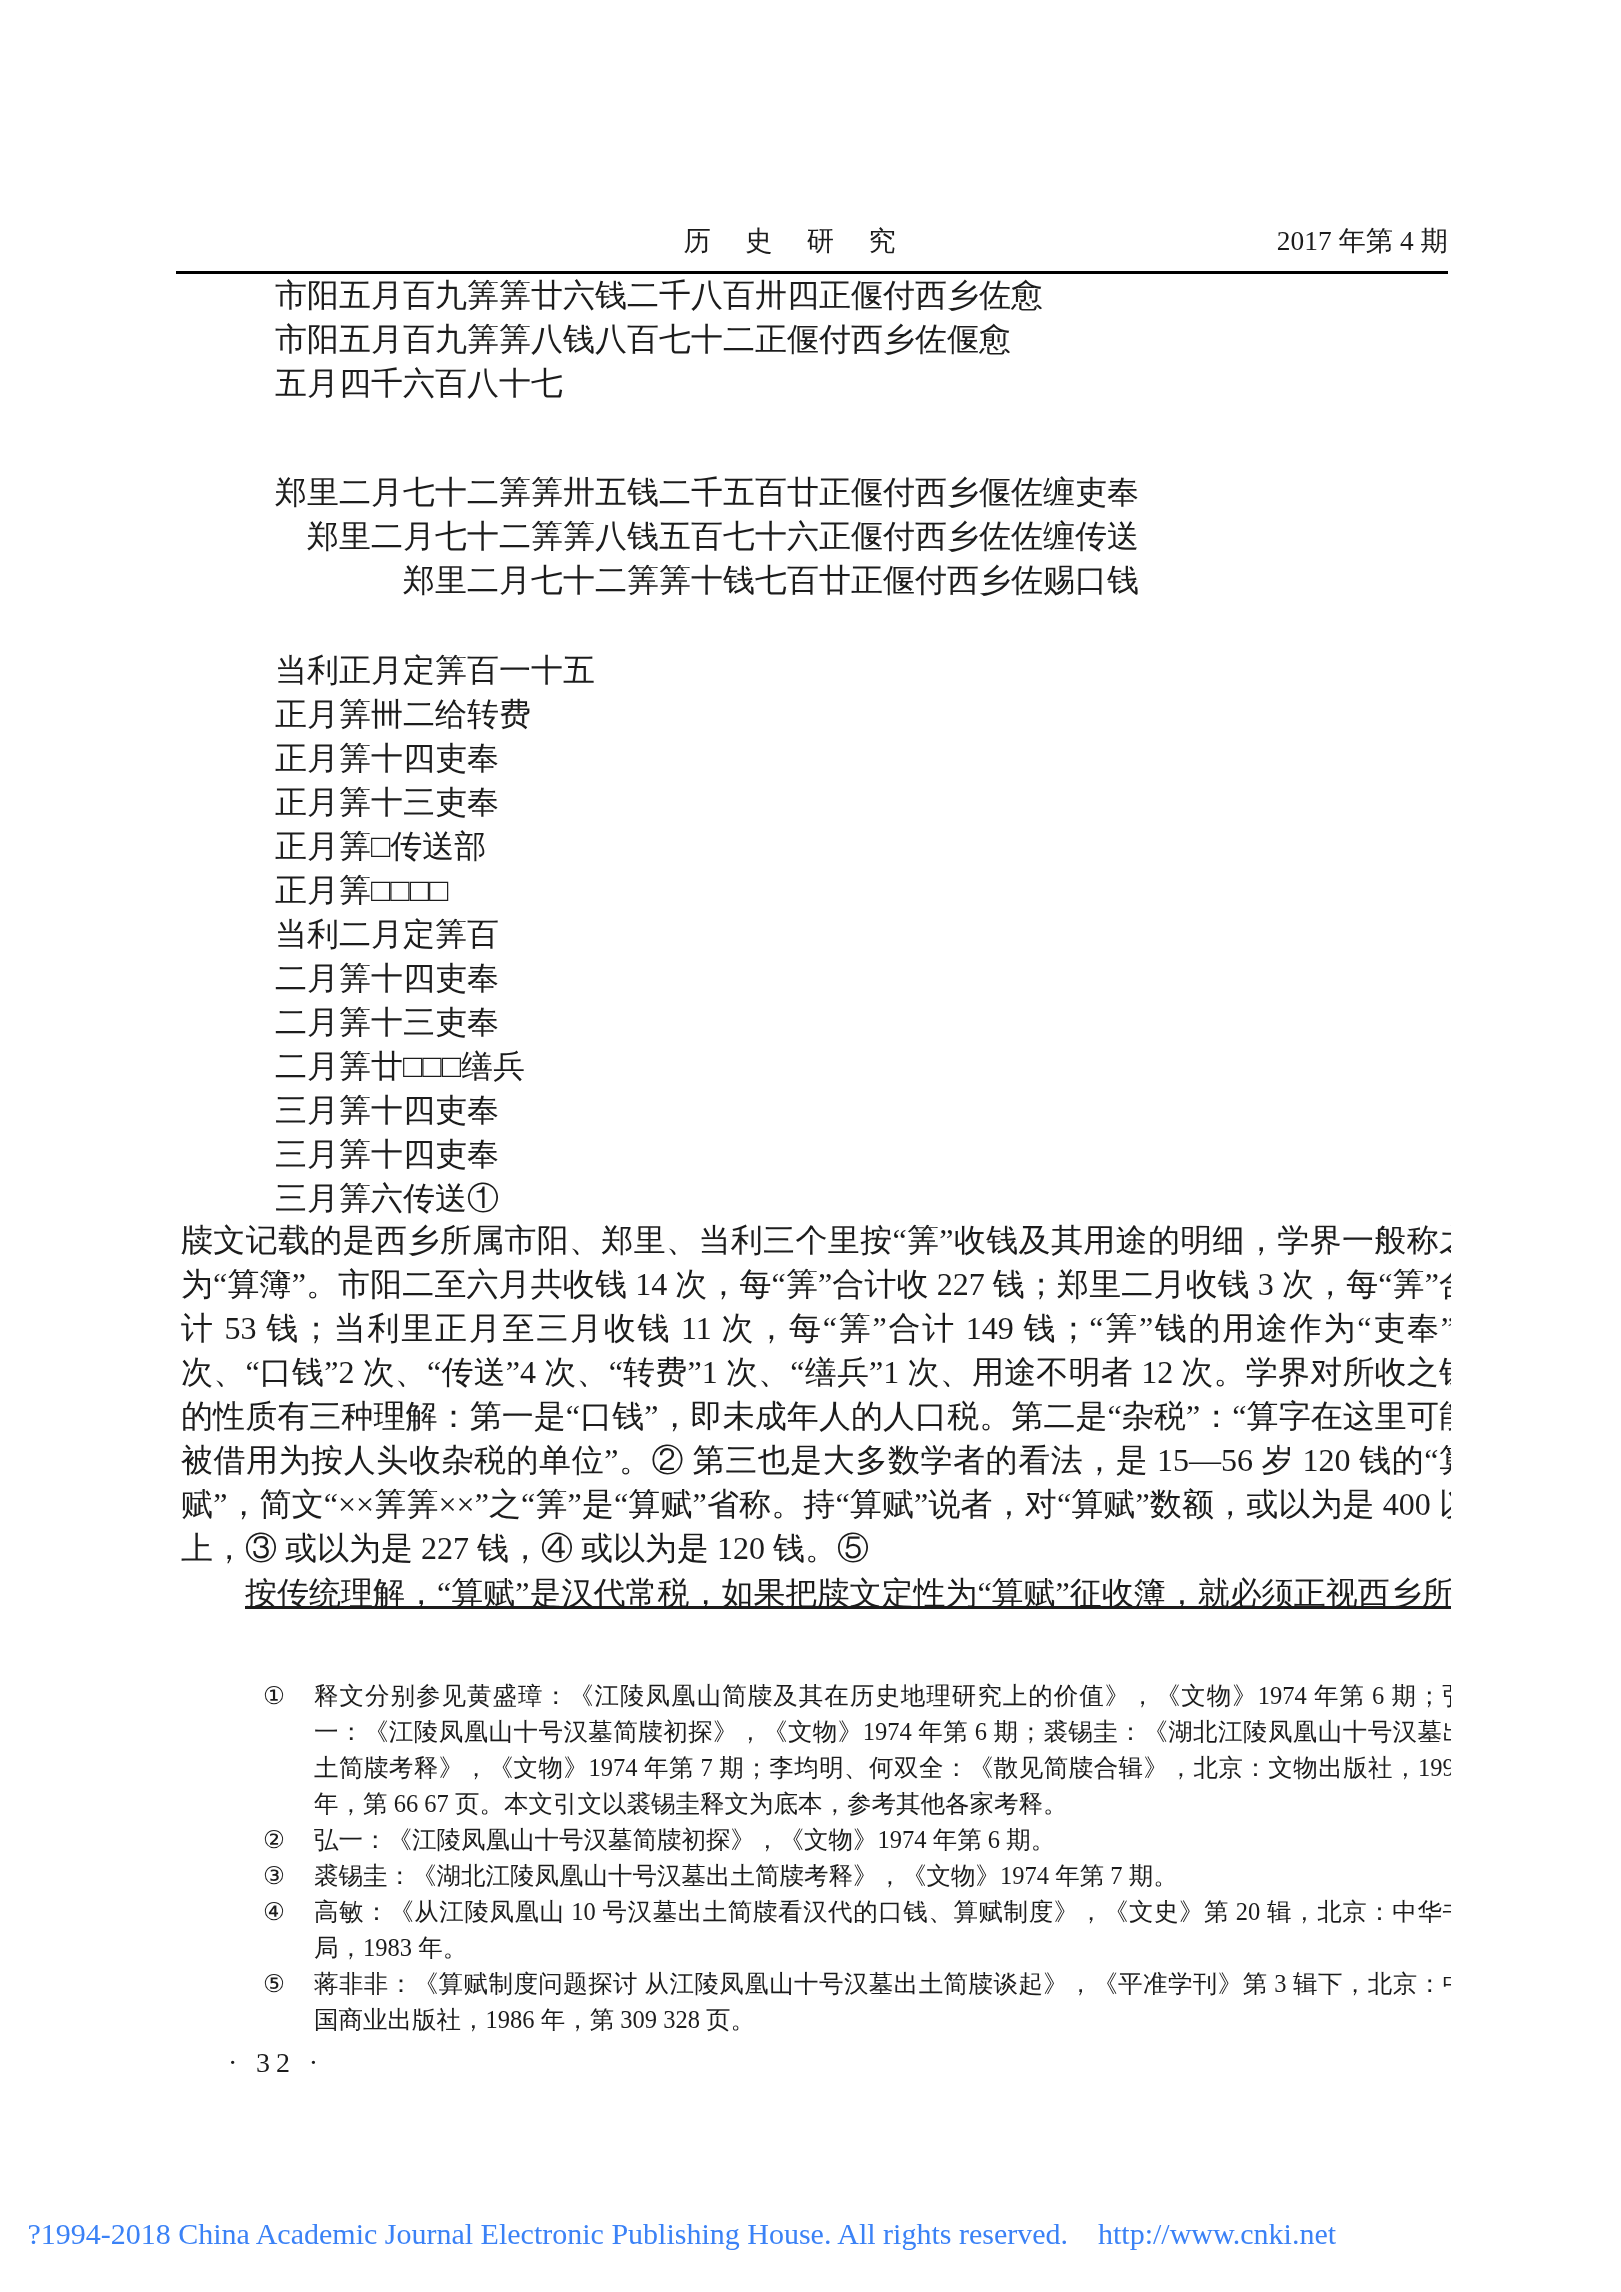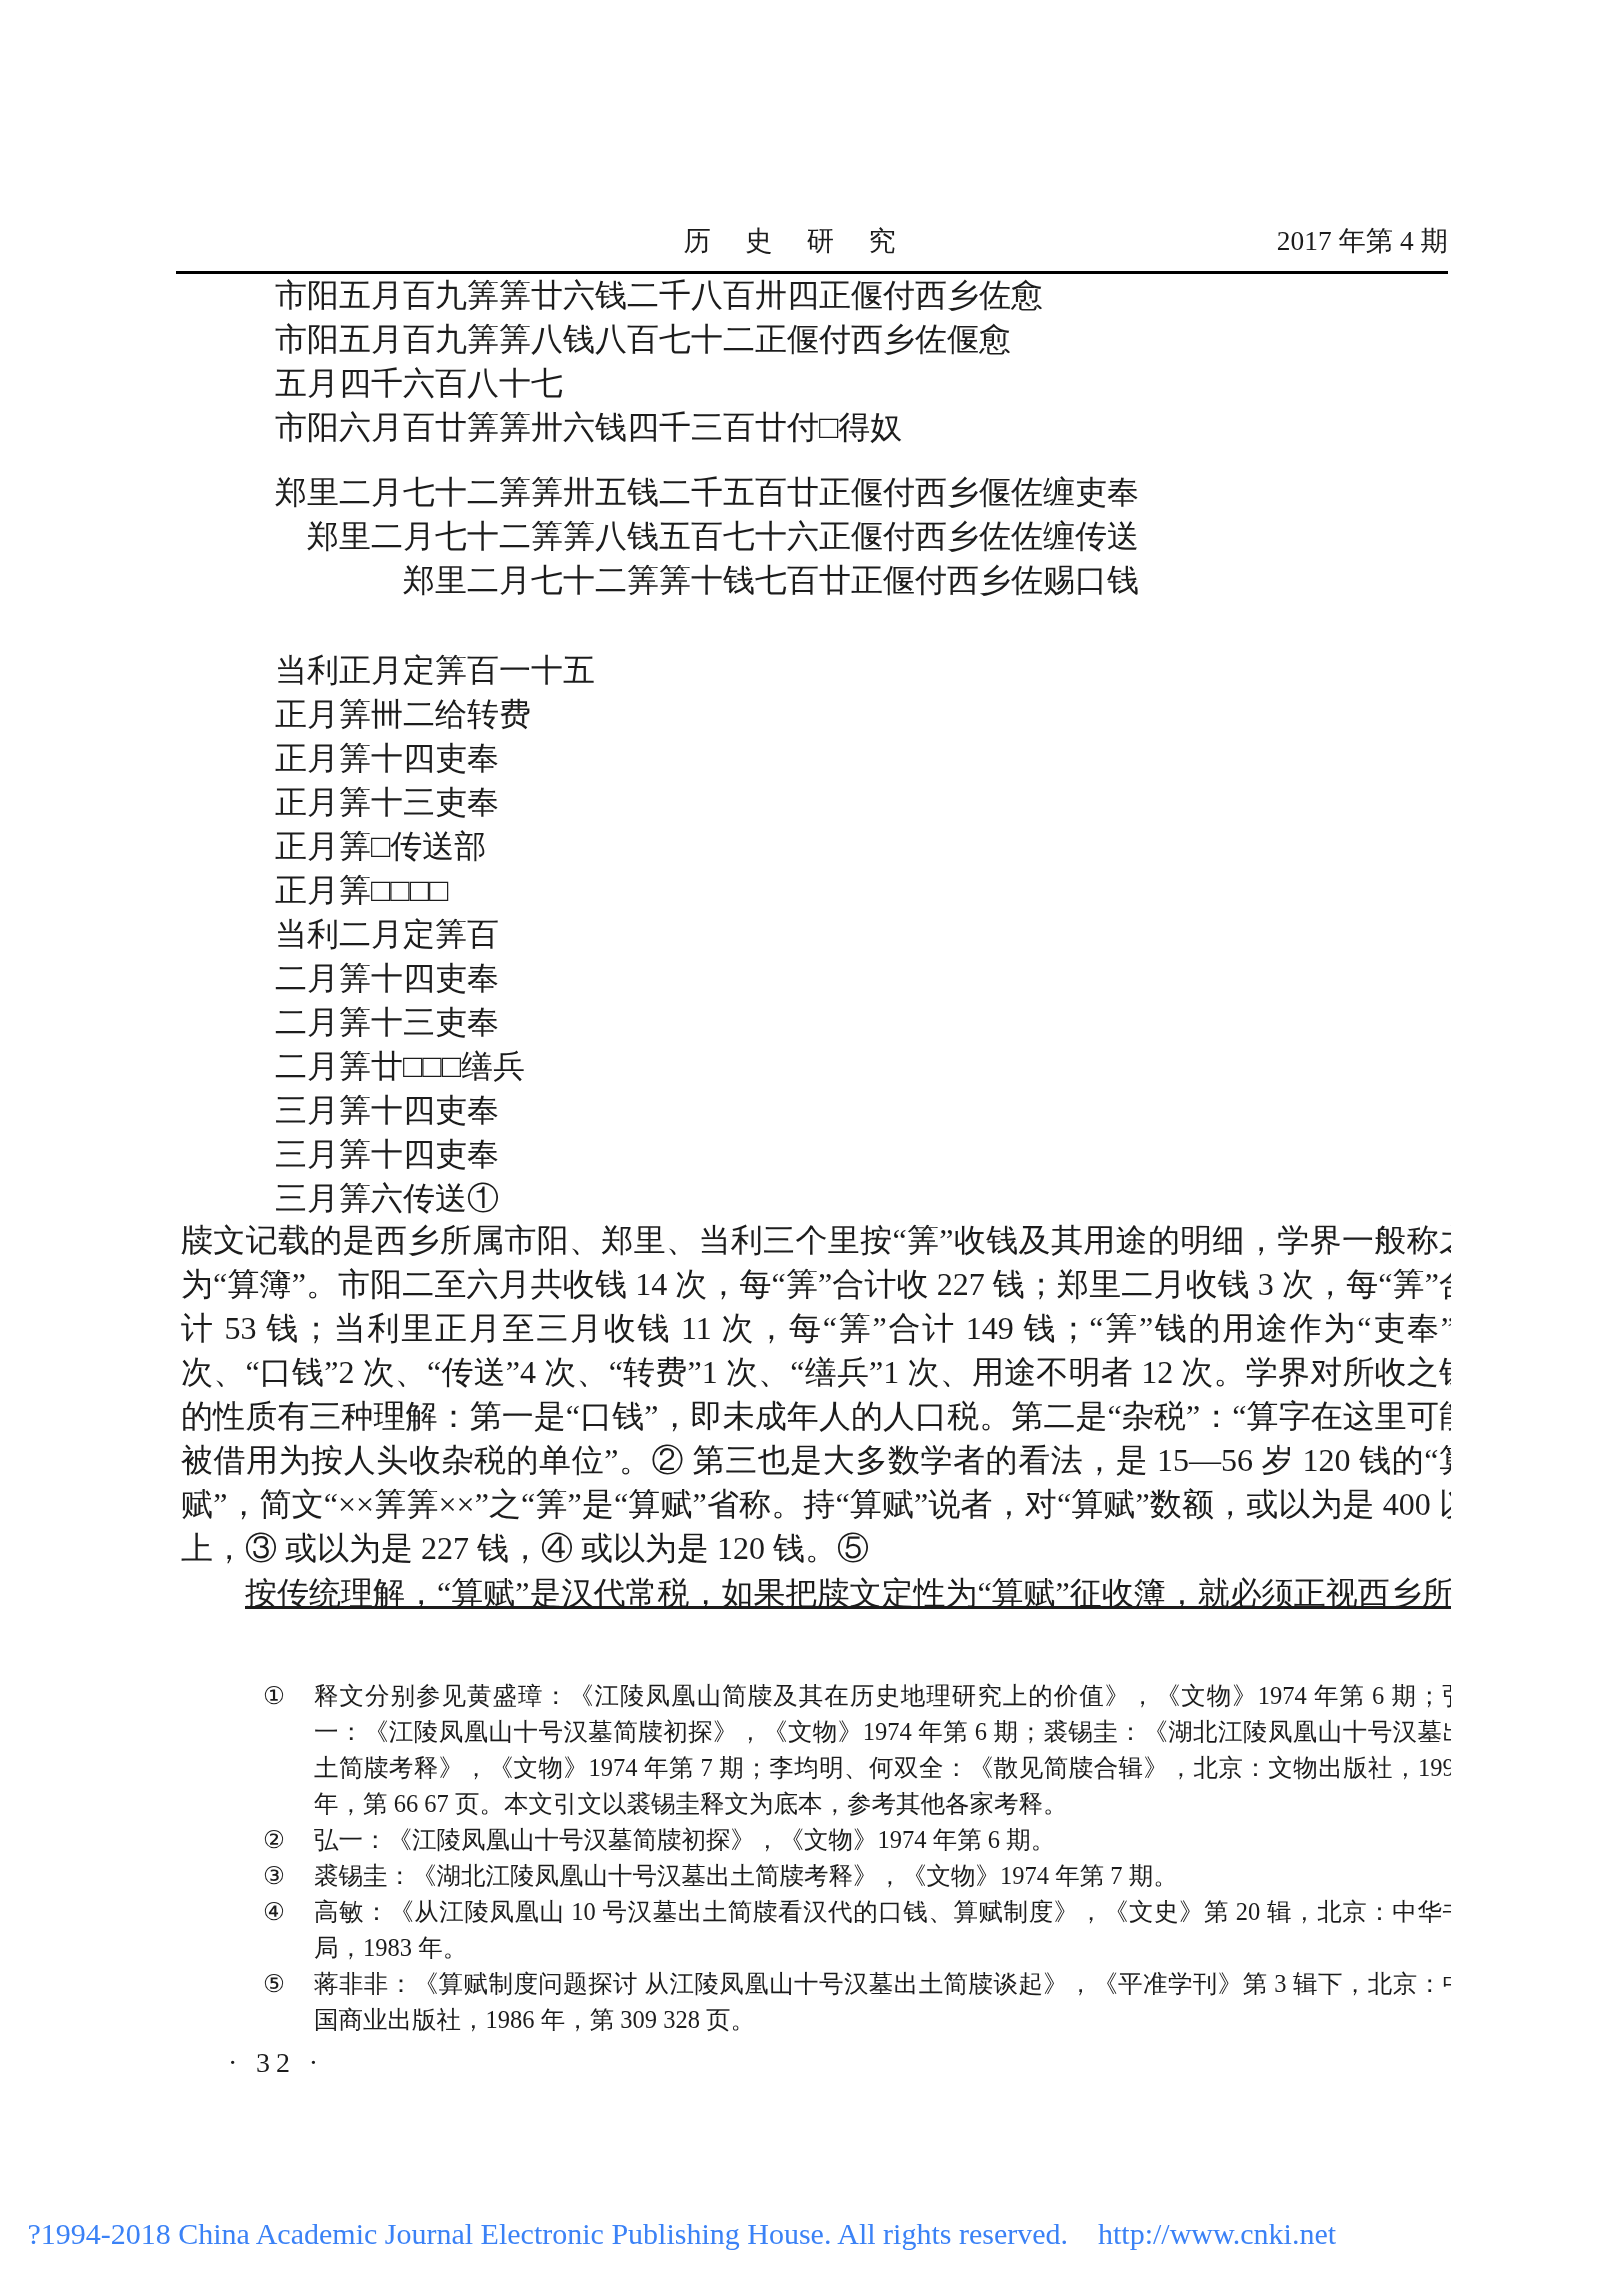--- a/index.html
+++ b/index.html
@@ -99,21 +99,20 @@
     <span class="journal-title">历 史 研 究</span>
     <span class="issue">2017 年第 4 期</span>
   </header>
 
   <div class="rule"></div>
 
   <section class="qblock qb1">
     <div class="qline">市阳五月百九筭筭廿六钱二千八百卅四正偃付西乡佐愈</div>
     <div class="qline">市阳五月百九筭筭八钱八百七十二正偃付西乡佐偃愈</div>
     <div class="qline">五月四千六百八十七</div>
-    <div class="qline">市阳六月百廿筭筭卅六钱四千三百廿付□得奴</div>
   </section>
 
   <section class="qblock qb2">
     <div class="qline">郑里二月七十二筭筭卅五钱二千五百廿正偃付西乡偃佐缠吏奉</div>
     <div class="qline">郑里二月七十二筭筭八钱五百七十六正偃付西乡佐佐缠传送</div>
     <div class="qline">郑里二月七十二筭筭十钱七百廿正偃付西乡佐赐口钱</div>
   </section>
 
   <section class="qblock qb3">
     <div class="qline">当利正月定筭百一十五</div>

